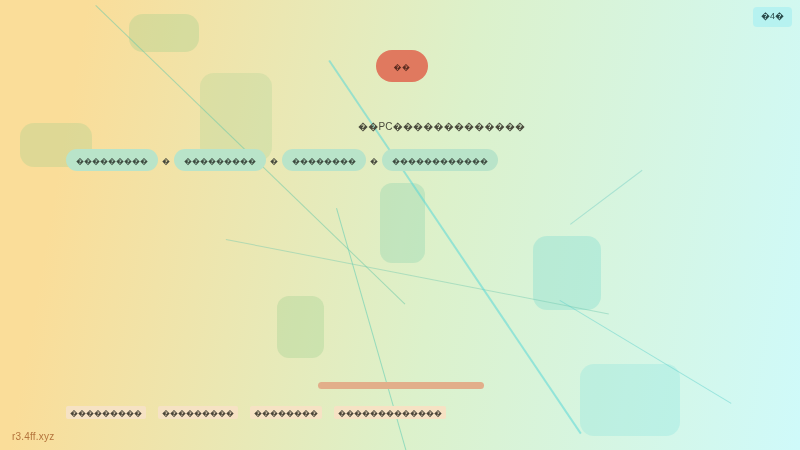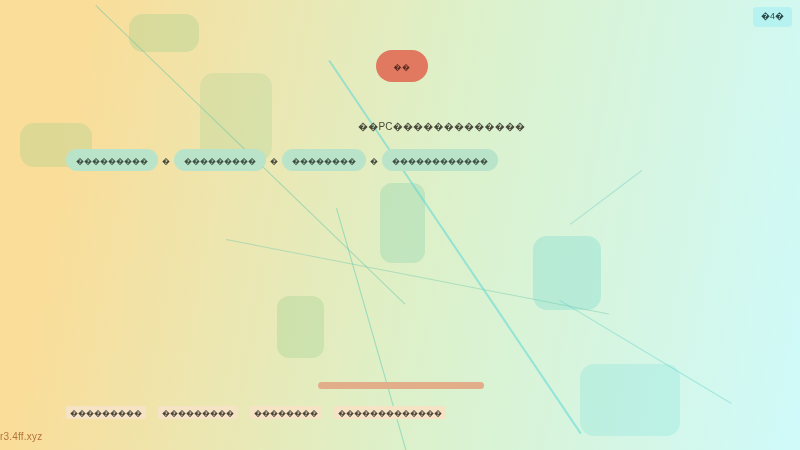--- a/index.html
+++ b/index.html
@@ -153,21 +153,21 @@
     justify-content: center;
     padding: 0 4px;
     color: #4a4438;
     font-size: 8px;
     white-space: nowrap;
   }
 
   
   #watermark {
     position: absolute;
-    left: 0;
+    left: 12px;
     bottom: 8px;
     font-size: 10px;
     color: #b4743c;
     letter-spacing: 0.2px;
     white-space: nowrap;
   }
 </style>
 </head>
 <body>
 

